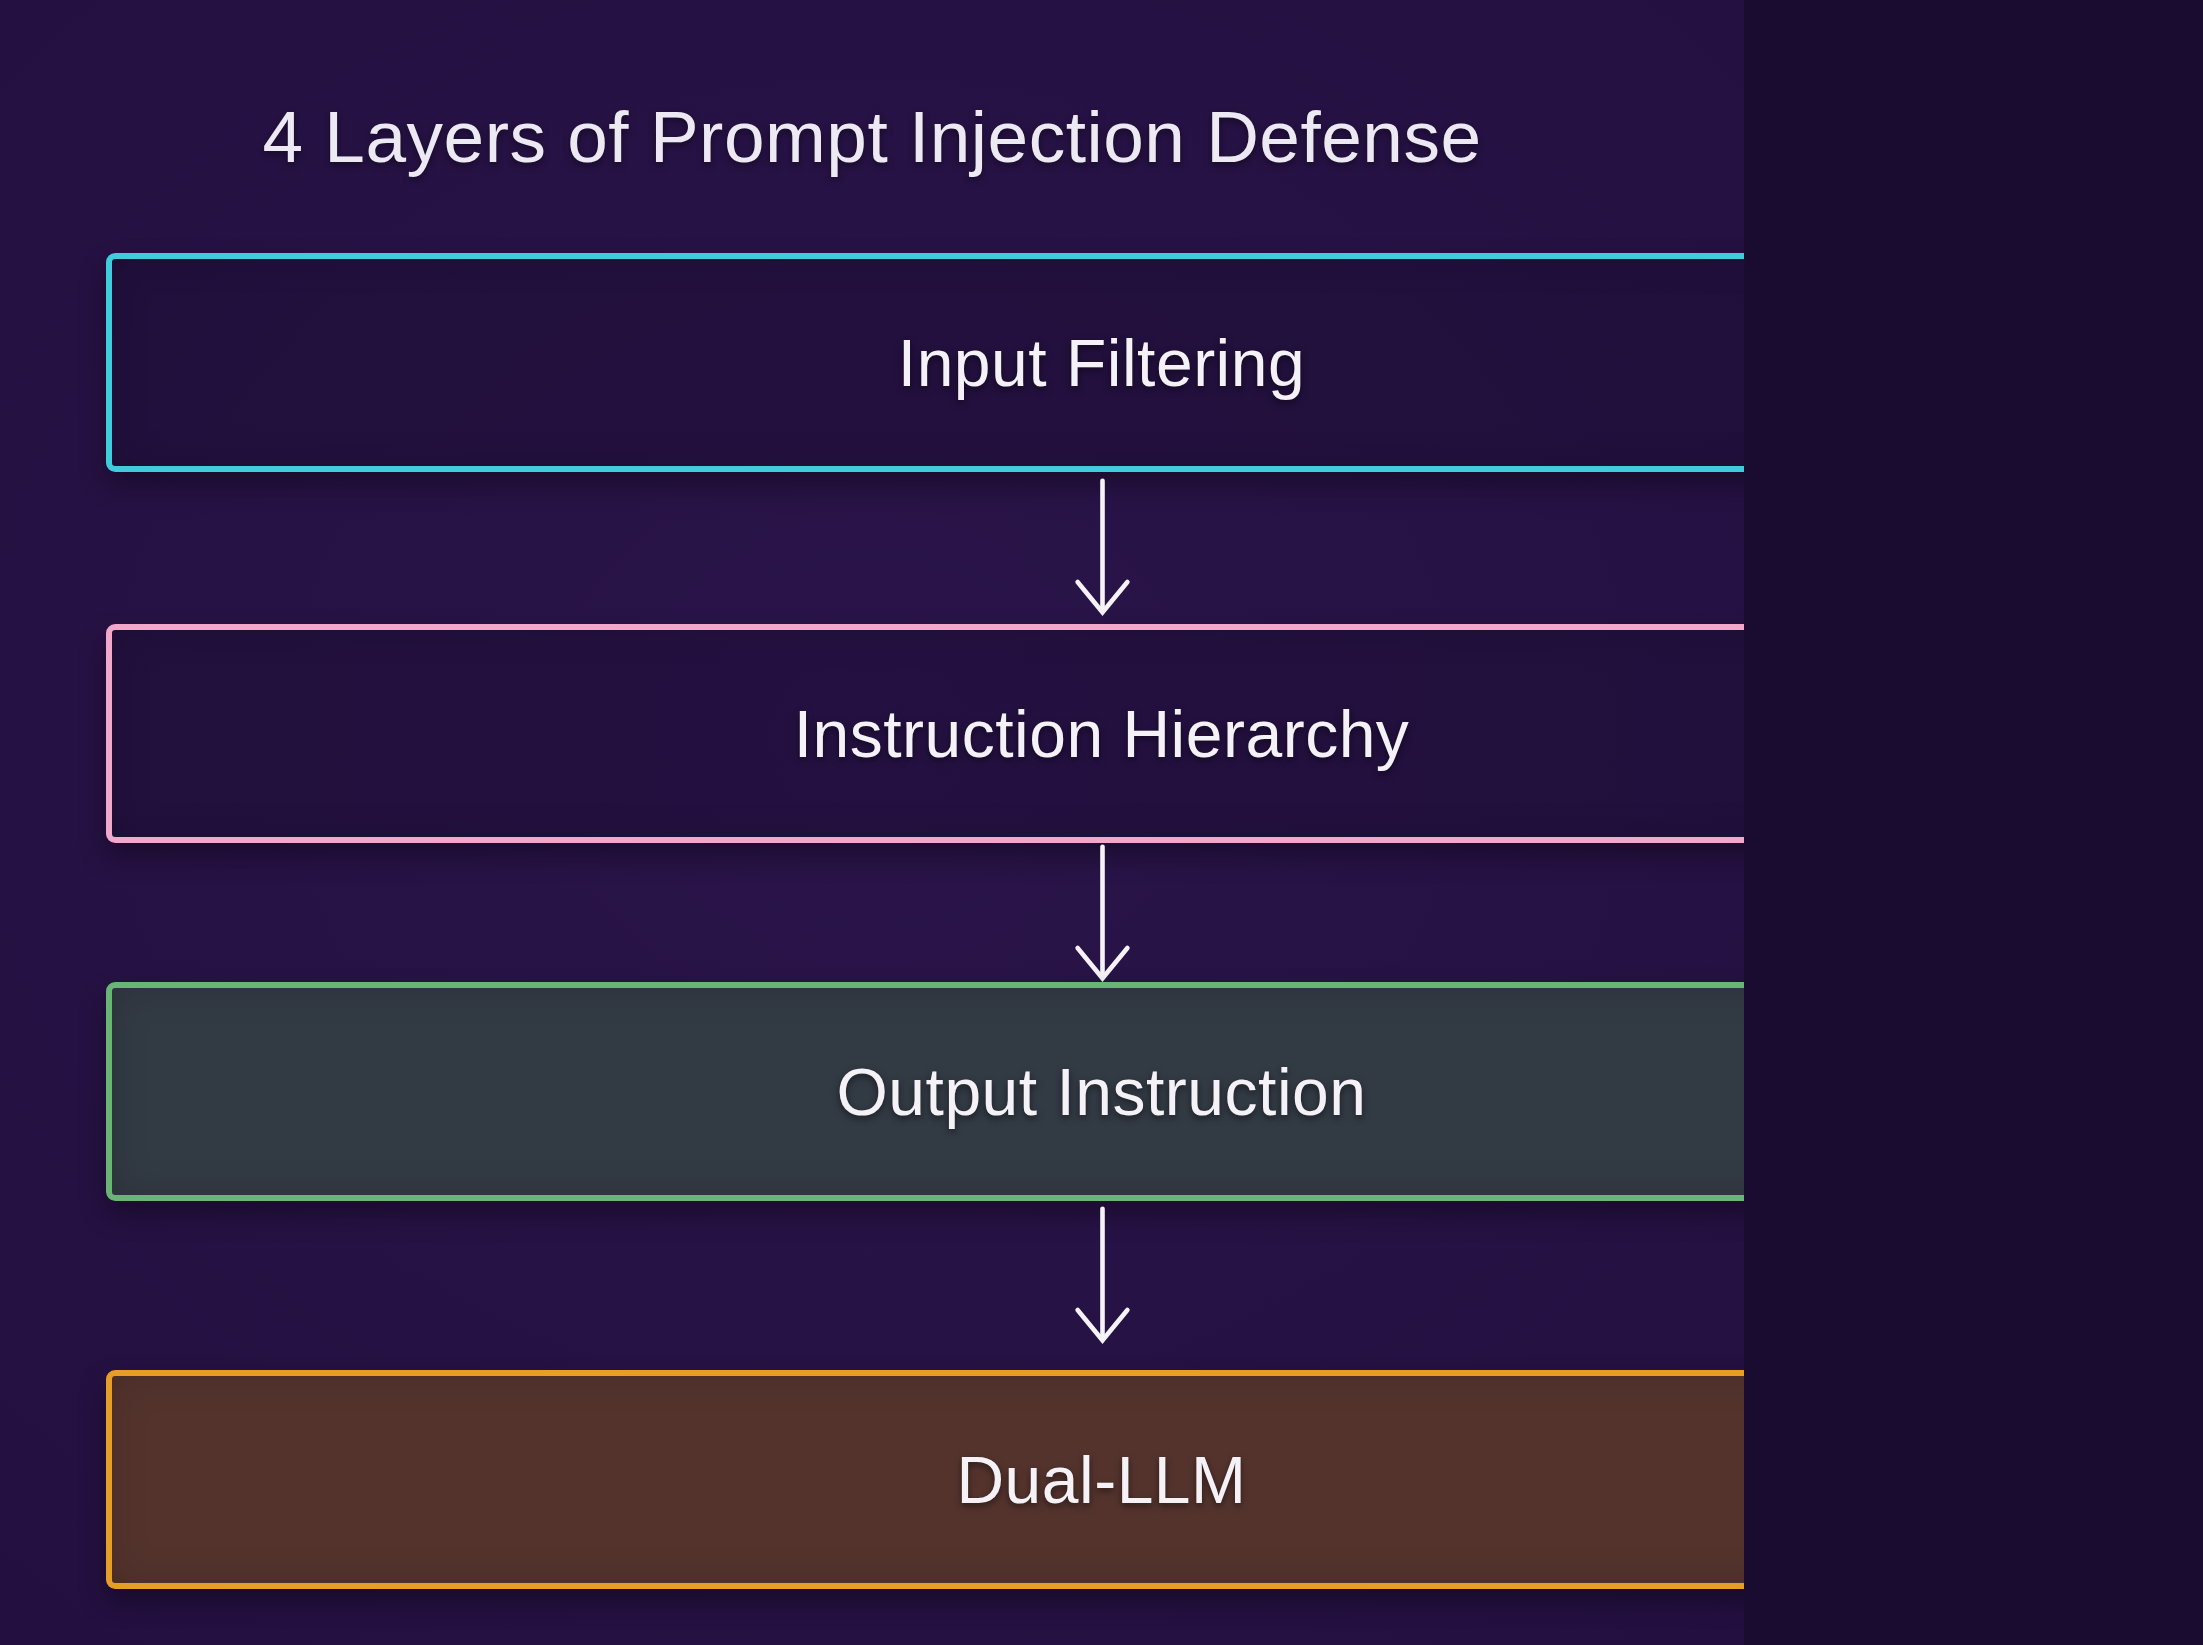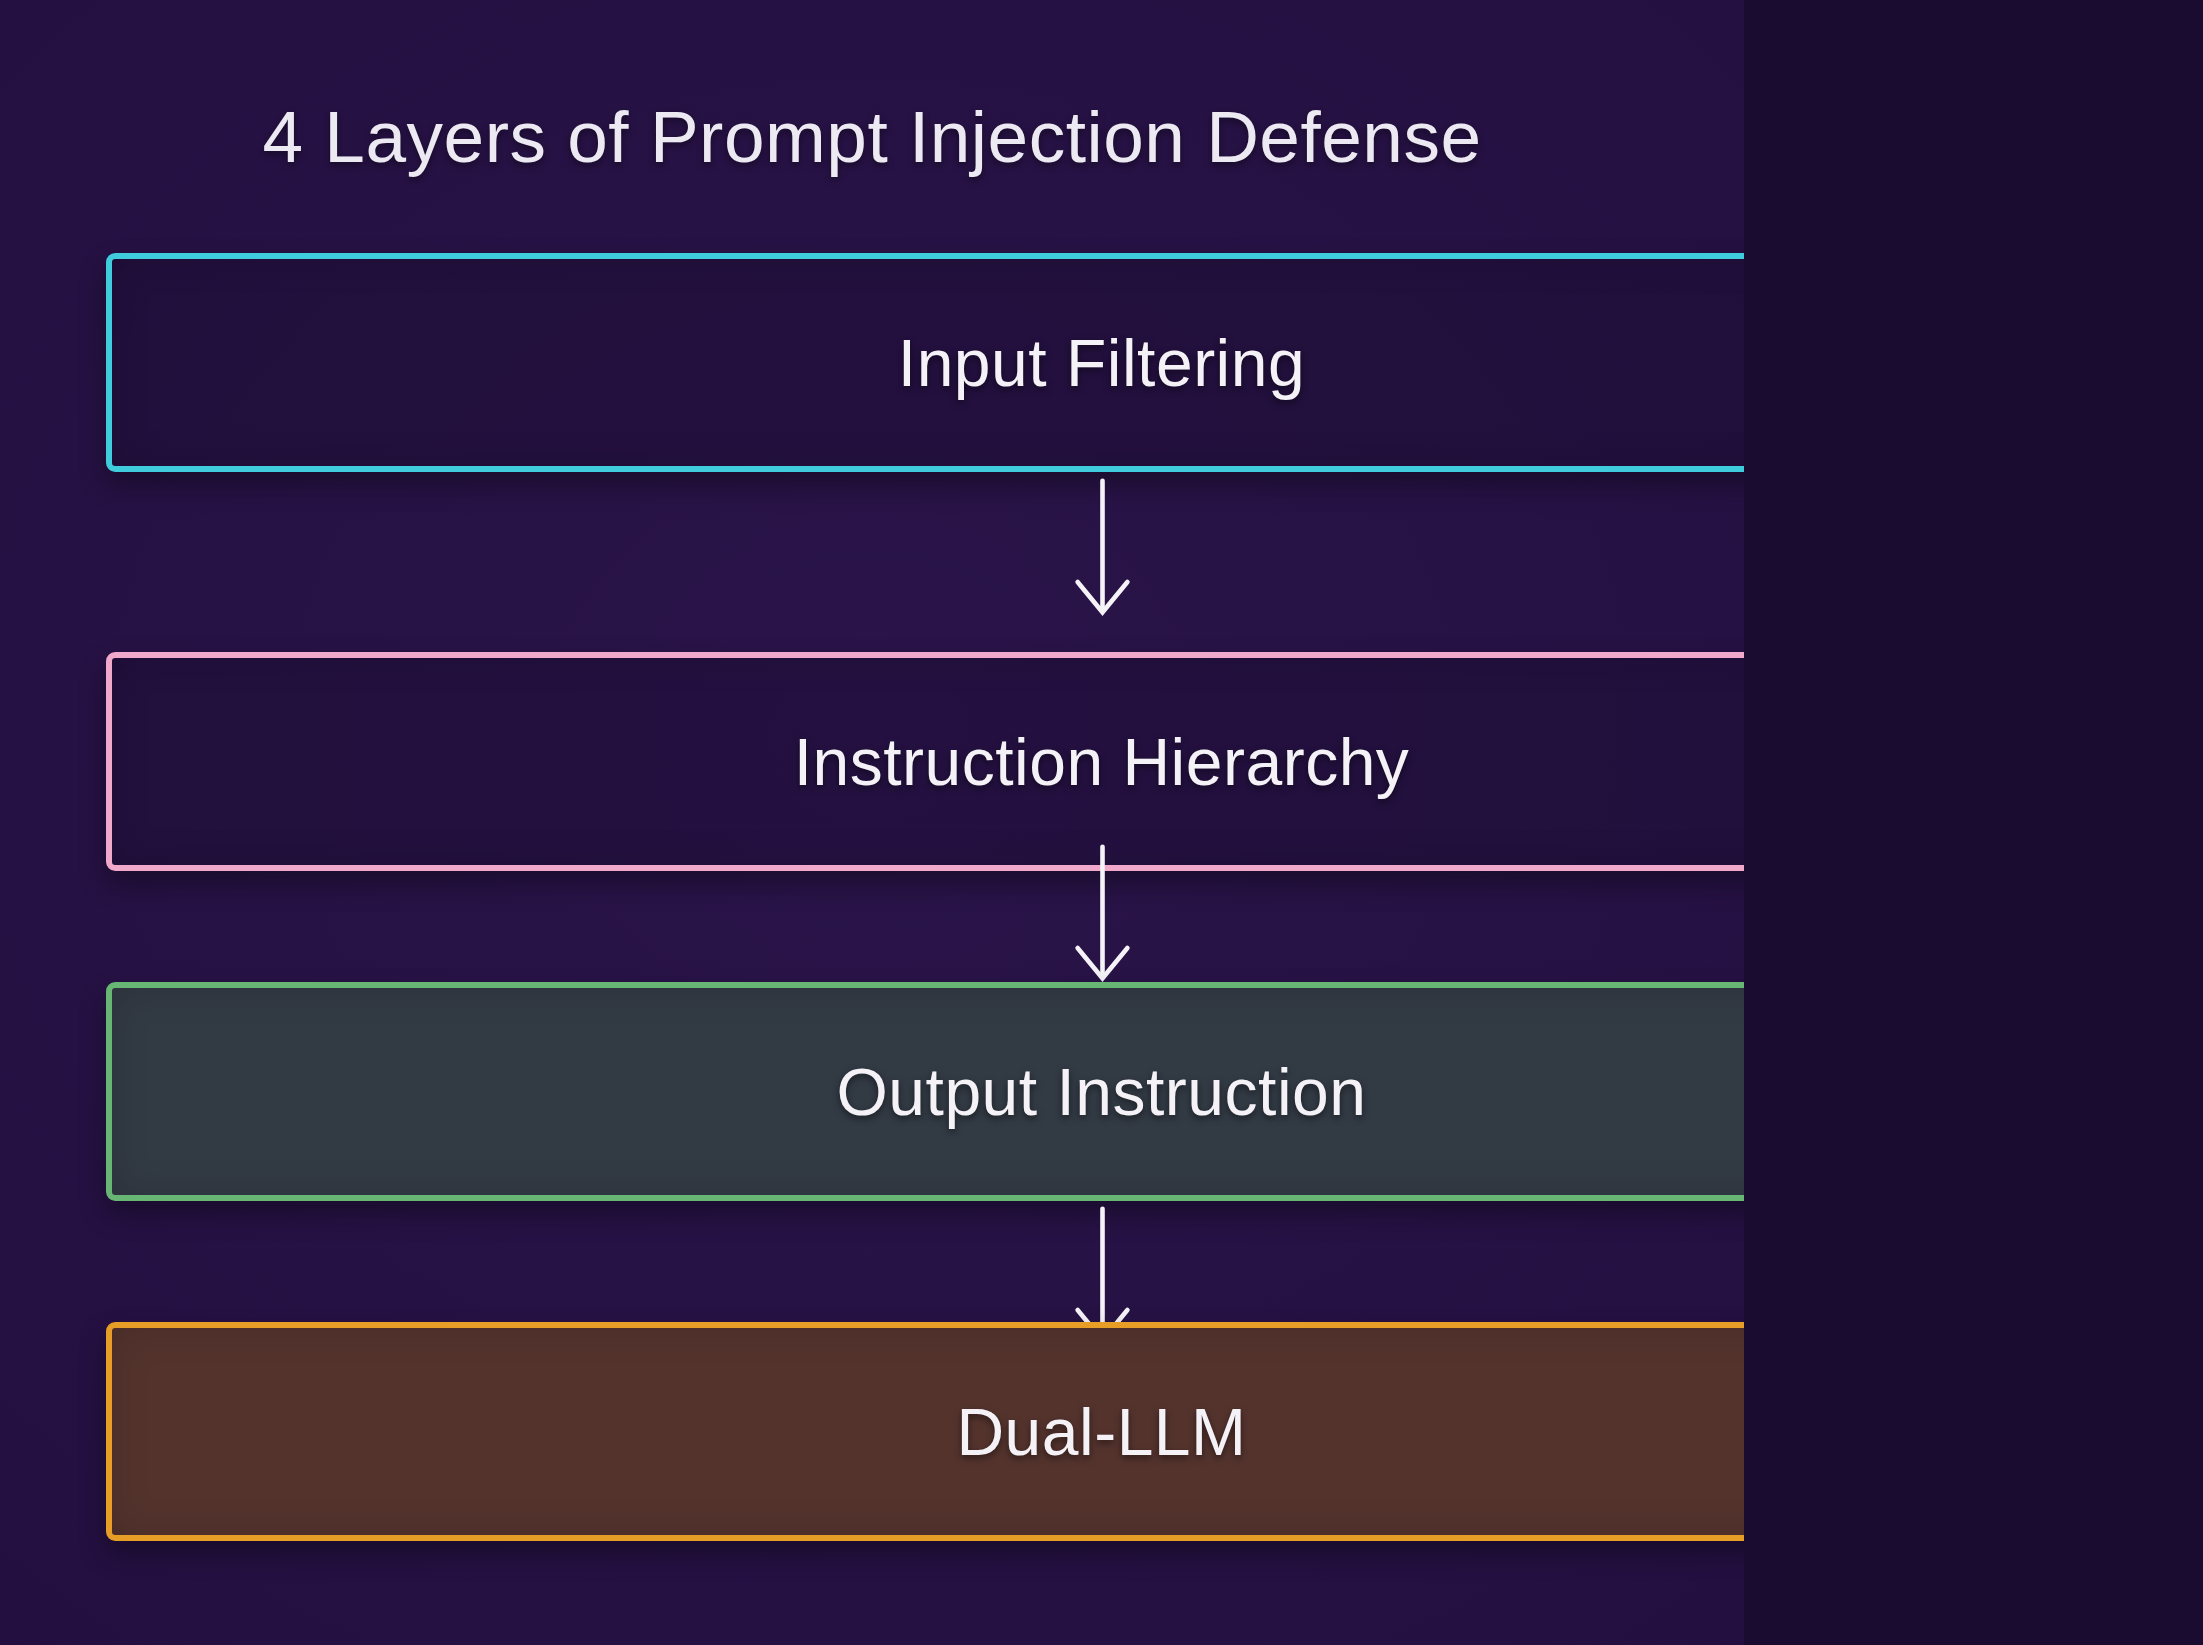--- a/index.html
+++ b/index.html
@@ -44,21 +44,21 @@
     font-size: 66px;
     font-weight: 500;
     letter-spacing: 0.5px;
     color: var(--label-color, #f4f1f7);
     text-shadow: 0 2.8px 7.3px rgba(0,0,0,0.5);
     white-space: nowrap;
   }
   .box-1 { top: 253px; }
   .box-2 { top: 624px; }
   .box-3 { top: 982px; }
-  .box-4 { top: 1322px; }
+  .box-4 { top: 1370px; }
   .arrow {
     position: absolute;
     left: 1073px;
     width: 59px;
     height: 138px;
   }
   .arrow-1 { top: 478px; }
   .arrow-2 { top: 844px; }
   .arrow-3 { top: 1206px; }
   .arrow polyline, .arrow line {
@@ -78,21 +78,21 @@
 
   <div class="layer-box box-1" style="border-color: rgb(63, 204, 221); background: rgba(16, 8, 36, 0.22);">
     <span class="layer-label">Input Filtering</span>
   </div>
 
   <svg class="arrow arrow-1" viewBox="0 0 64 150" preserveAspectRatio="none">
     <line x1="32" y1="3" x2="32" y2="143"></line>
     <polyline points="5,113 32,146 59,113"></polyline>
   </svg>
 
-  <div class="layer-box box-2" style="border-color: rgb(240, 168, 203); background: rgba(16, 8, 36, 0.22); margin-top: 28px;">
+  <div class="layer-box box-2" style="border-color: rgb(240, 168, 203); background: rgba(16, 8, 36, 0.22);">
     <span class="layer-label">Instruction Hierarchy</span>
   </div>
 
   <svg class="arrow arrow-2" viewBox="0 0 64 150" preserveAspectRatio="none">
     <line x1="32" y1="3" x2="32" y2="143"></line>
     <polyline points="5,113 32,146 59,113"></polyline>
   </svg>
 
   <div class="layer-box box-3" style="border-color: rgb(104, 182, 116); background: rgb(50, 58, 68);">
     <span class="layer-label">Output Instruction</span>

